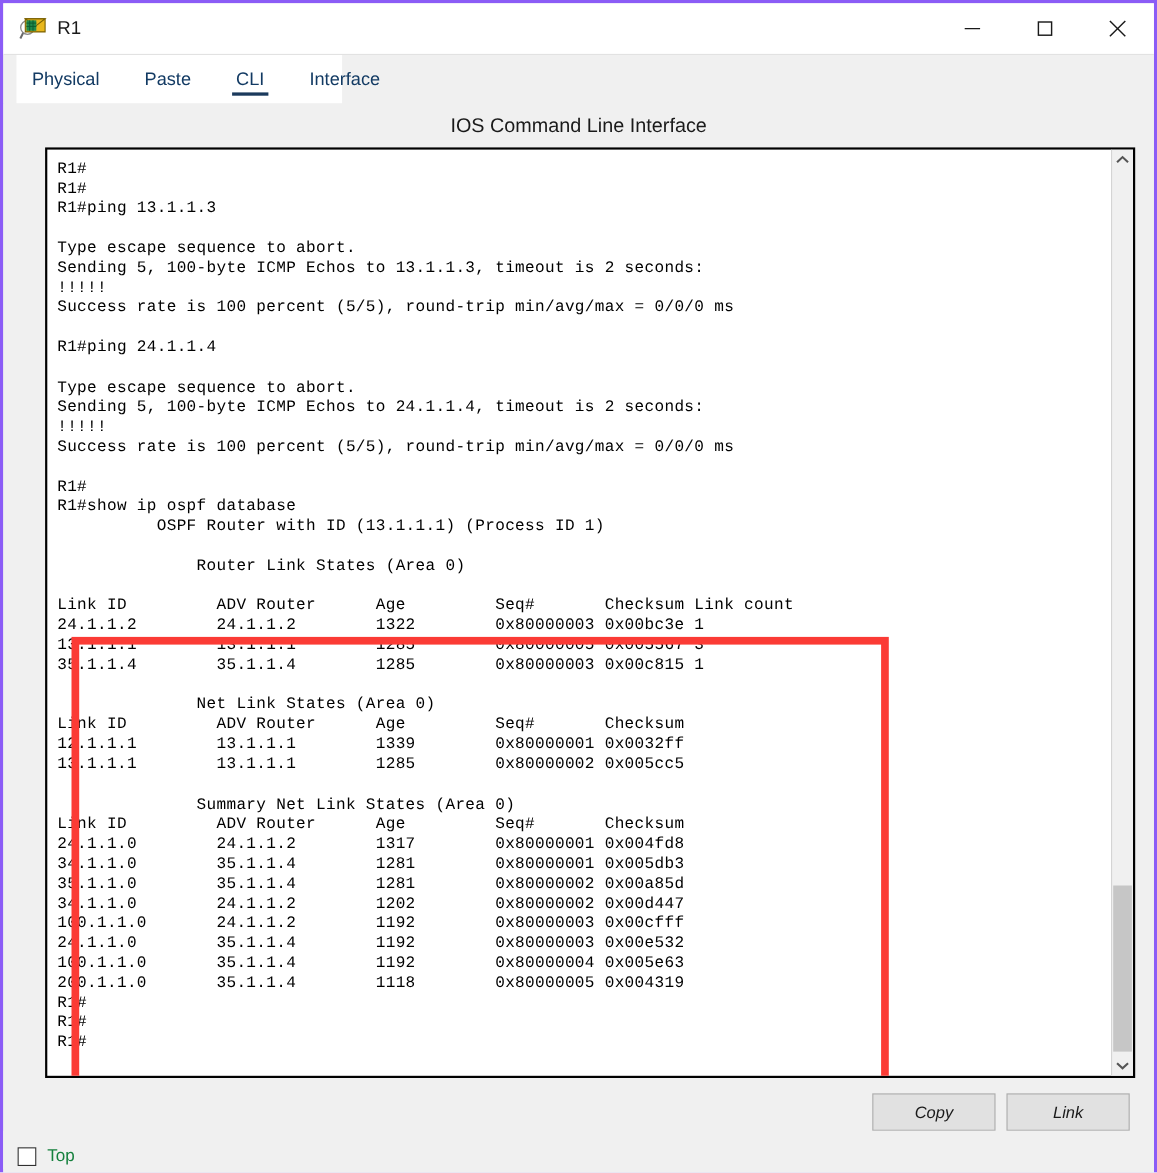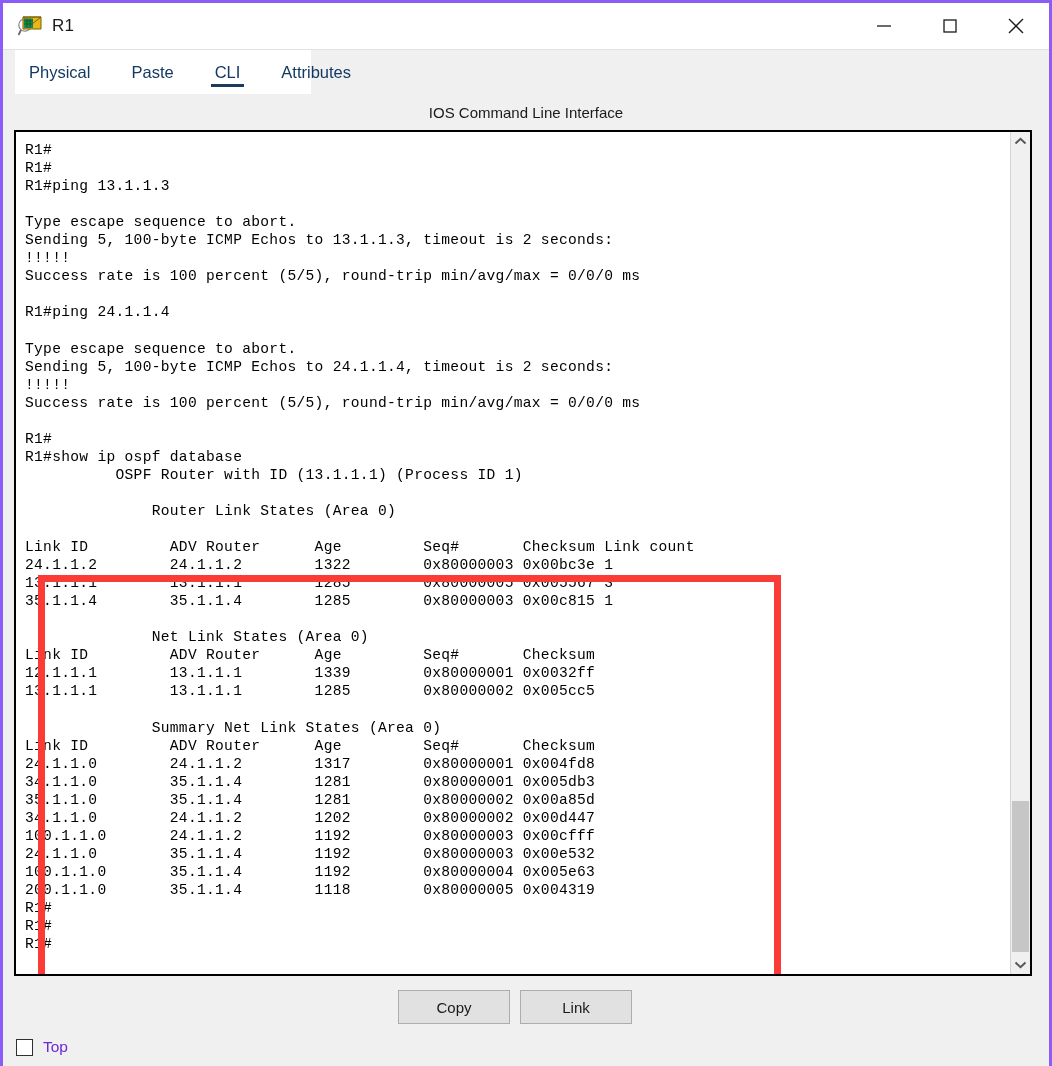--- a/index.html
+++ b/index.html
@@ -108,27 +108,27 @@
   
   .body-area {
     flex: 1;
     background: #f0f0f0;
     position: relative;
     display: flex;
     flex-direction: column;
   }
   .cli-header {
     text-align: center;
-    font-size: 15px;
+    font-size: 18px;
     color: #1a1a1a;
     padding-top: 10px;
     padding-bottom: 9px;
   }
   .term-wrap {
-    margin: 0 17px 0 11px;
+    margin: 0 17px 0 38px;
     border: 2px solid #000000;
     background: #ffffff;
     height: 846px;
     box-sizing: border-box;
     position: relative;
     display: flex;
     overflow: hidden;
   }
   .term {
     flex: 1;
@@ -184,23 +184,24 @@
     height: 470px;
     border: 7px solid #fb3b35;
     box-sizing: border-box;
     pointer-events: none;
     z-index: 5;
   }
 
   
   .btnrow {
     display: flex;
-    justify-content: center;
+    justify-content: flex-end;
     gap: 10px;
     padding: 14px 22px 0 0;
+    font-style: italic;
   }
   .btn {
     width: 110px;
     height: 32px;
     background: #e1e1e1;
     border: 1px solid #adadad;
     font-size: 15px;
     color: #1a1a1a;
     font-family: "Liberation Sans", sans-serif;
     display: flex;
@@ -218,21 +219,21 @@
   }
   .chk {
     width: 17px;
     height: 17px;
     border: 1px solid #303030;
     background: #ffffff;
     box-sizing: border-box;
   }
   .chk-label {
     font-size: 15.5px;
-    color: #6d28d9;
+    color: #15803d;
   }
   .bottom-fill { flex: 1; }
 </style>
 </head>
 <body>
 
 <div class="window">
 
   <div class="titlebar">
     <div class="title-left">
@@ -271,21 +272,21 @@
       </div>
     </div>
   </div>
 
   <div class="tabstrip">
     <div class="tabpanel-top"></div>
     <div class="tabs">
       <div class="tab first"><span>Physical</span></div>
       <div class="tab"><span>Paste</span></div>
       <div class="tab active"><span>CLI</span></div>
-      <div class="tab"><span>Attributes</span></div>
+      <div class="tab"><span>Interface</span></div>
     </div>
   </div>
 
   <div class="body-area">
     <div class="cli-header">IOS Command Line Interface</div>
 
     <div class="term-wrap">
       <div class="term">
         <div class="term-inner" id="term-inner"><div class="term-line"></div><div class="term-line">R1#</div><div class="term-line">R1#</div><div class="term-line">R1#ping 13.1.1.3</div><div class="term-line"></div><div class="term-line">Type escape sequence to abort.</div><div class="term-line">Sending 5, 100-byte ICMP Echos to 13.1.1.3, timeout is 2 seconds:</div><div class="term-line">!!!!!</div><div class="term-line">Success rate is 100 percent (5/5), round-trip min/avg/max = 0/0/0 ms</div><div class="term-line"></div><div class="term-line">R1#ping 24.1.1.4</div><div class="term-line"></div><div class="term-line">Type escape sequence to abort.</div><div class="term-line">Sending 5, 100-byte ICMP Echos to 24.1.1.4, timeout is 2 seconds:</div><div class="term-line">!!!!!</div><div class="term-line">Success rate is 100 percent (5/5), round-trip min/avg/max = 0/0/0 ms</div><div class="term-line"></div><div class="term-line">R1#</div><div class="term-line">R1#show ip ospf database</div><div class="term-line">          OSPF Router with ID (13.1.1.1) (Process ID 1)</div><div class="term-line"></div><div class="term-line">              Router Link States (Area 0)</div><div class="term-line"></div><div class="term-line">Link ID         ADV Router      Age         Seq#       Checksum Link count</div><div class="term-line">24.1.1.2        24.1.1.2        1322        0x80000003 0x00bc3e 1</div><div class="term-line">13.1.1.1        13.1.1.1        1285        0x80000005 0x005567 3</div><div class="term-line">35.1.1.4        35.1.1.4        1285        0x80000003 0x00c815 1</div><div class="term-line"></div><div class="term-line">              Net Link States (Area 0)</div><div class="term-line">Link ID         ADV Router      Age         Seq#       Checksum</div><div class="term-line">12.1.1.1        13.1.1.1        1339        0x80000001 0x0032ff</div><div class="term-line">13.1.1.1        13.1.1.1        1285        0x80000002 0x005cc5</div><div class="term-line"></div><div class="term-line">              Summary Net Link States (Area 0)</div><div class="term-line">Link ID         ADV Router      Age         Seq#       Checksum</div><div class="term-line">24.1.1.0        24.1.1.2        1317        0x80000001 0x004fd8</div><div class="term-line">34.1.1.0        35.1.1.4        1281        0x80000001 0x005db3</div><div class="term-line">35.1.1.0        35.1.1.4        1281        0x80000002 0x00a85d</div><div class="term-line">34.1.1.0        24.1.1.2        1202        0x80000002 0x00d447</div><div class="term-line">100.1.1.0       24.1.1.2        1192        0x80000003 0x00cfff</div><div class="term-line">24.1.1.0        35.1.1.4        1192        0x80000003 0x00e532</div><div class="term-line">100.1.1.0       35.1.1.4        1192        0x80000004 0x005e63</div><div class="term-line">200.1.1.0       35.1.1.4        1118        0x80000005 0x004319</div><div class="term-line">R1#</div><div class="term-line">R1#</div><div class="term-line">R1#</div></div>
       </div>

